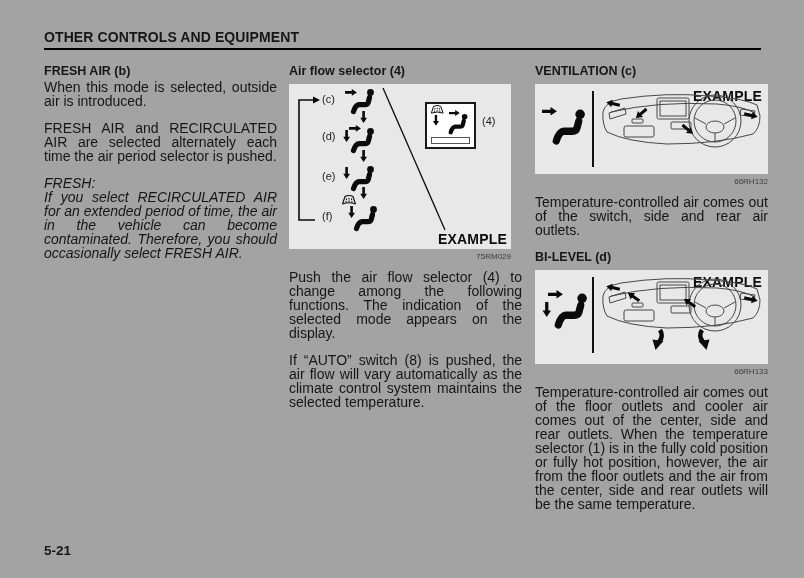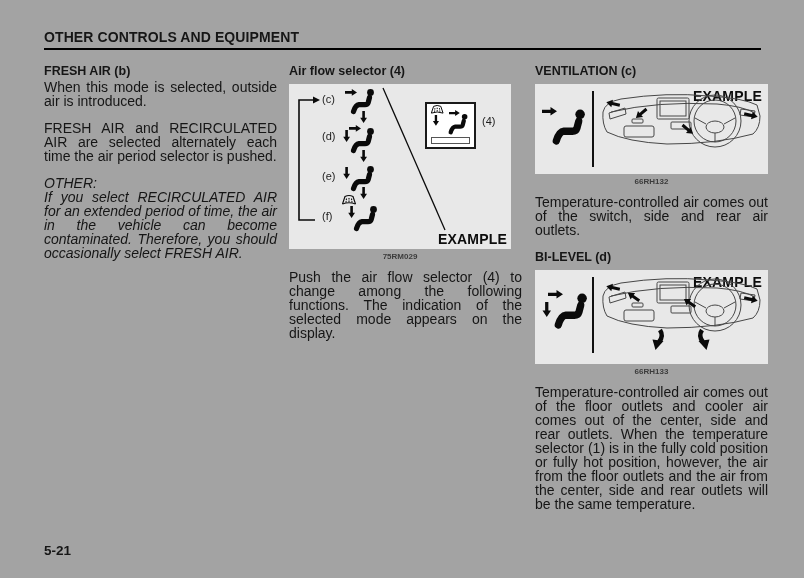--- a/index.html
+++ b/index.html
@@ -19,21 +19,21 @@
   p  { font-size:14px; line-height:14px; text-align:justify; margin:0 0 13px; hyphens:manual; -webkit-hyphens:manual; }
   .note-label { font-style:italic; margin:0; text-align:left; }
   .note { font-style:italic; }
 
   .figbox { position:relative; background:#e8e8e8; margin:6px 0 0; }
   #fig-airflow { width:222px; height:165px; }
   .vfig { width:233px; height:90px; }
   #fig-bilevel { height:94px; }
   .figsvg { position:absolute; left:0; top:0; }
 
-  .figcode { font-size:8px; color:#3c3c3c; text-align:center; margin:3px 0 9px; width:100%;font-weight:bold; }
+  .figcode { font-size:8px; color:#3c3c3c; text-align:right; margin:3px 0 9px; width:100%; }
   #col-mid .figcode { width:222px; }
 
   .flabel { position:absolute; font-size:11px; color:#1d1d1d; }
   .example { position:absolute; font-weight:bold; font-size:14px; letter-spacing:.2px; color:#0c0c0c; }
   .ex-bottom { right:4px; bottom:2px; }
   .ex-top { right:6px; top:4px; }
 
   .display-box { position:absolute; left:136px; top:18px; width:51px; height:47px; background:#fff; border:2px solid #1a1a1a; }
   .disp-slot { position:absolute; left:4px; right:4px; bottom:3px; height:7px; border:1px solid #555; background:#fff; }
 
@@ -65,21 +65,21 @@
 
 <div class="page">
 
   <div class="hdr">OTHER CONTROLS AND EQUIPMENT</div>
   <div class="hdr-rule"></div>
 
   <section class="col" id="col-left">
     <h3>FRESH AIR (b)</h3>
     <p>When this mode is selected, outside air is introduced.</p>
     <p>FRESH AIR and RECIRCULATED AIR are selected alternately each time the air period selector is pushed.</p>
-    <p class="note-label">OTHER:</p>
+    <p class="note-label">FRESH:</p>
     <p class="note">If you select RECIRCULATED AIR for an extended period of time, the air in the vehi­cle can become contaminated. Therefore, you should occasionally select FRESH AIR.</p>
   </section>
 
   <section class="col" id="col-mid">
     <h3>Air flow selector (4)</h3>
 
     <figure class="figbox" id="fig-airflow">
       <svg class="figsvg" width="222" height="165" viewBox="0 0 222 165">
 
         <path d="M24 16 H10 V136 H26" fill="none" stroke="#0a0a0a" stroke-width="1.6"></path>
@@ -127,20 +127,21 @@
         </svg>
         <div class="disp-slot"></div>
       </div>
       <span class="flabel" style="left:193px;top:31px">(4)</span>
 
       <span class="example ex-bottom">EXAMPLE</span>
     </figure>
     <div class="figcode">75RM029</div>
 
     <p>Push the air flow selector (4) to change among the following functions. The indica­tion of the selected mode appears on the display.</p>
+    <p>If “AUTO” switch (8) is pushed, the air flow will vary automatically as the climate con­trol system maintains the selected tem­perature.</p>
   </section>
 
   <section class="col" id="col-right">
     <h3>VENTILATION (c)</h3>
 
     <figure class="figbox vfig" id="fig-vent">
       <span class="example ex-top">EXAMPLE</span>
       <svg class="person-panel" width="54" height="80" viewBox="0 0 54 80">
         <use href="#g-ar" transform="translate(3,17) scale(1.25)"></use>
         <use href="#g-person" transform="translate(11,18) scale(1.4)"></use>

